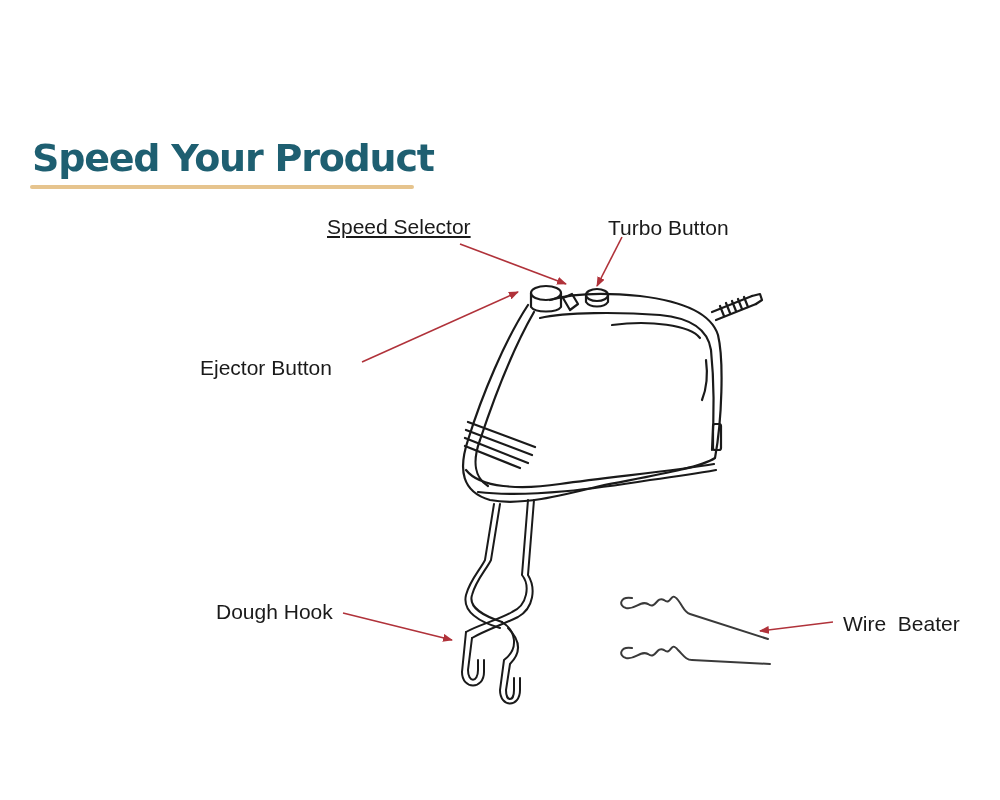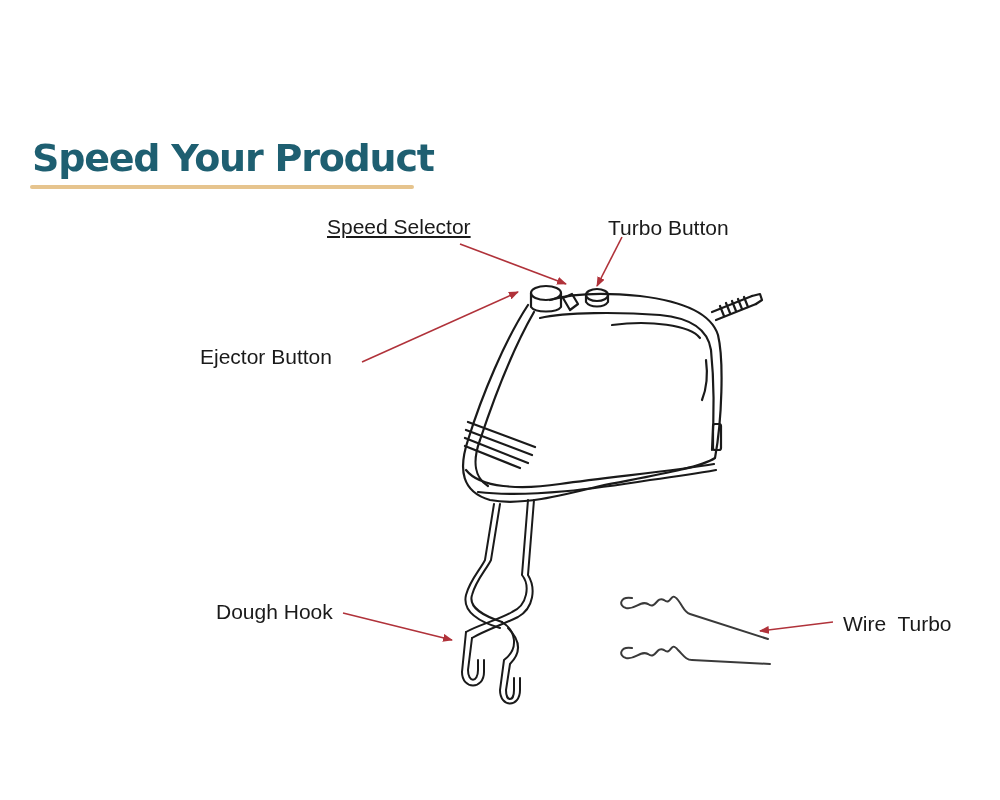--- a/index.html
+++ b/index.html
@@ -20,23 +20,23 @@
     svg.drawing { position: absolute; left: 0; top: 0; }
   </style>
 </head>
 <body>
 
 <div class="title">Speed Your Product</div>
 <div class="title-rule"></div>
 
 <div class="label" style="left:327px; top:215px;text-decoration:underline;">Speed Selector</div>
 <div class="label" style="left:580px; top:216px;margin-left:28px;">Turbo Button</div>
-<div class="label" style="left:200px; top:345px;">Ejector Button</div>
+<div class="label" style="left:200px; top:356px;">Ejector Button</div>
 <div class="label" style="left:200px; top:600px;margin-left:16px;">Dough Hook</div>
-<div class="label" style="left:843px; top:612px;">Wire  Turbo</div>
+<div class="label" style="left:843px; top:612px;">Wire  Beater</div>
 
 <svg class="drawing" width="1000" height="800" viewBox="0 0 1000 800">
   <defs>
     <marker id="ah" markerWidth="10" markerHeight="8" refX="9" refY="4" orient="auto" markerUnits="userSpaceOnUse">
       <path d="M0,0 L10,4 L0,8 z" fill="#b0323a"></path>
     </marker>
   </defs>
 
   <g fill="none" stroke="#1a1a1a" stroke-width="2.2" stroke-linecap="round" stroke-linejoin="round">
 

